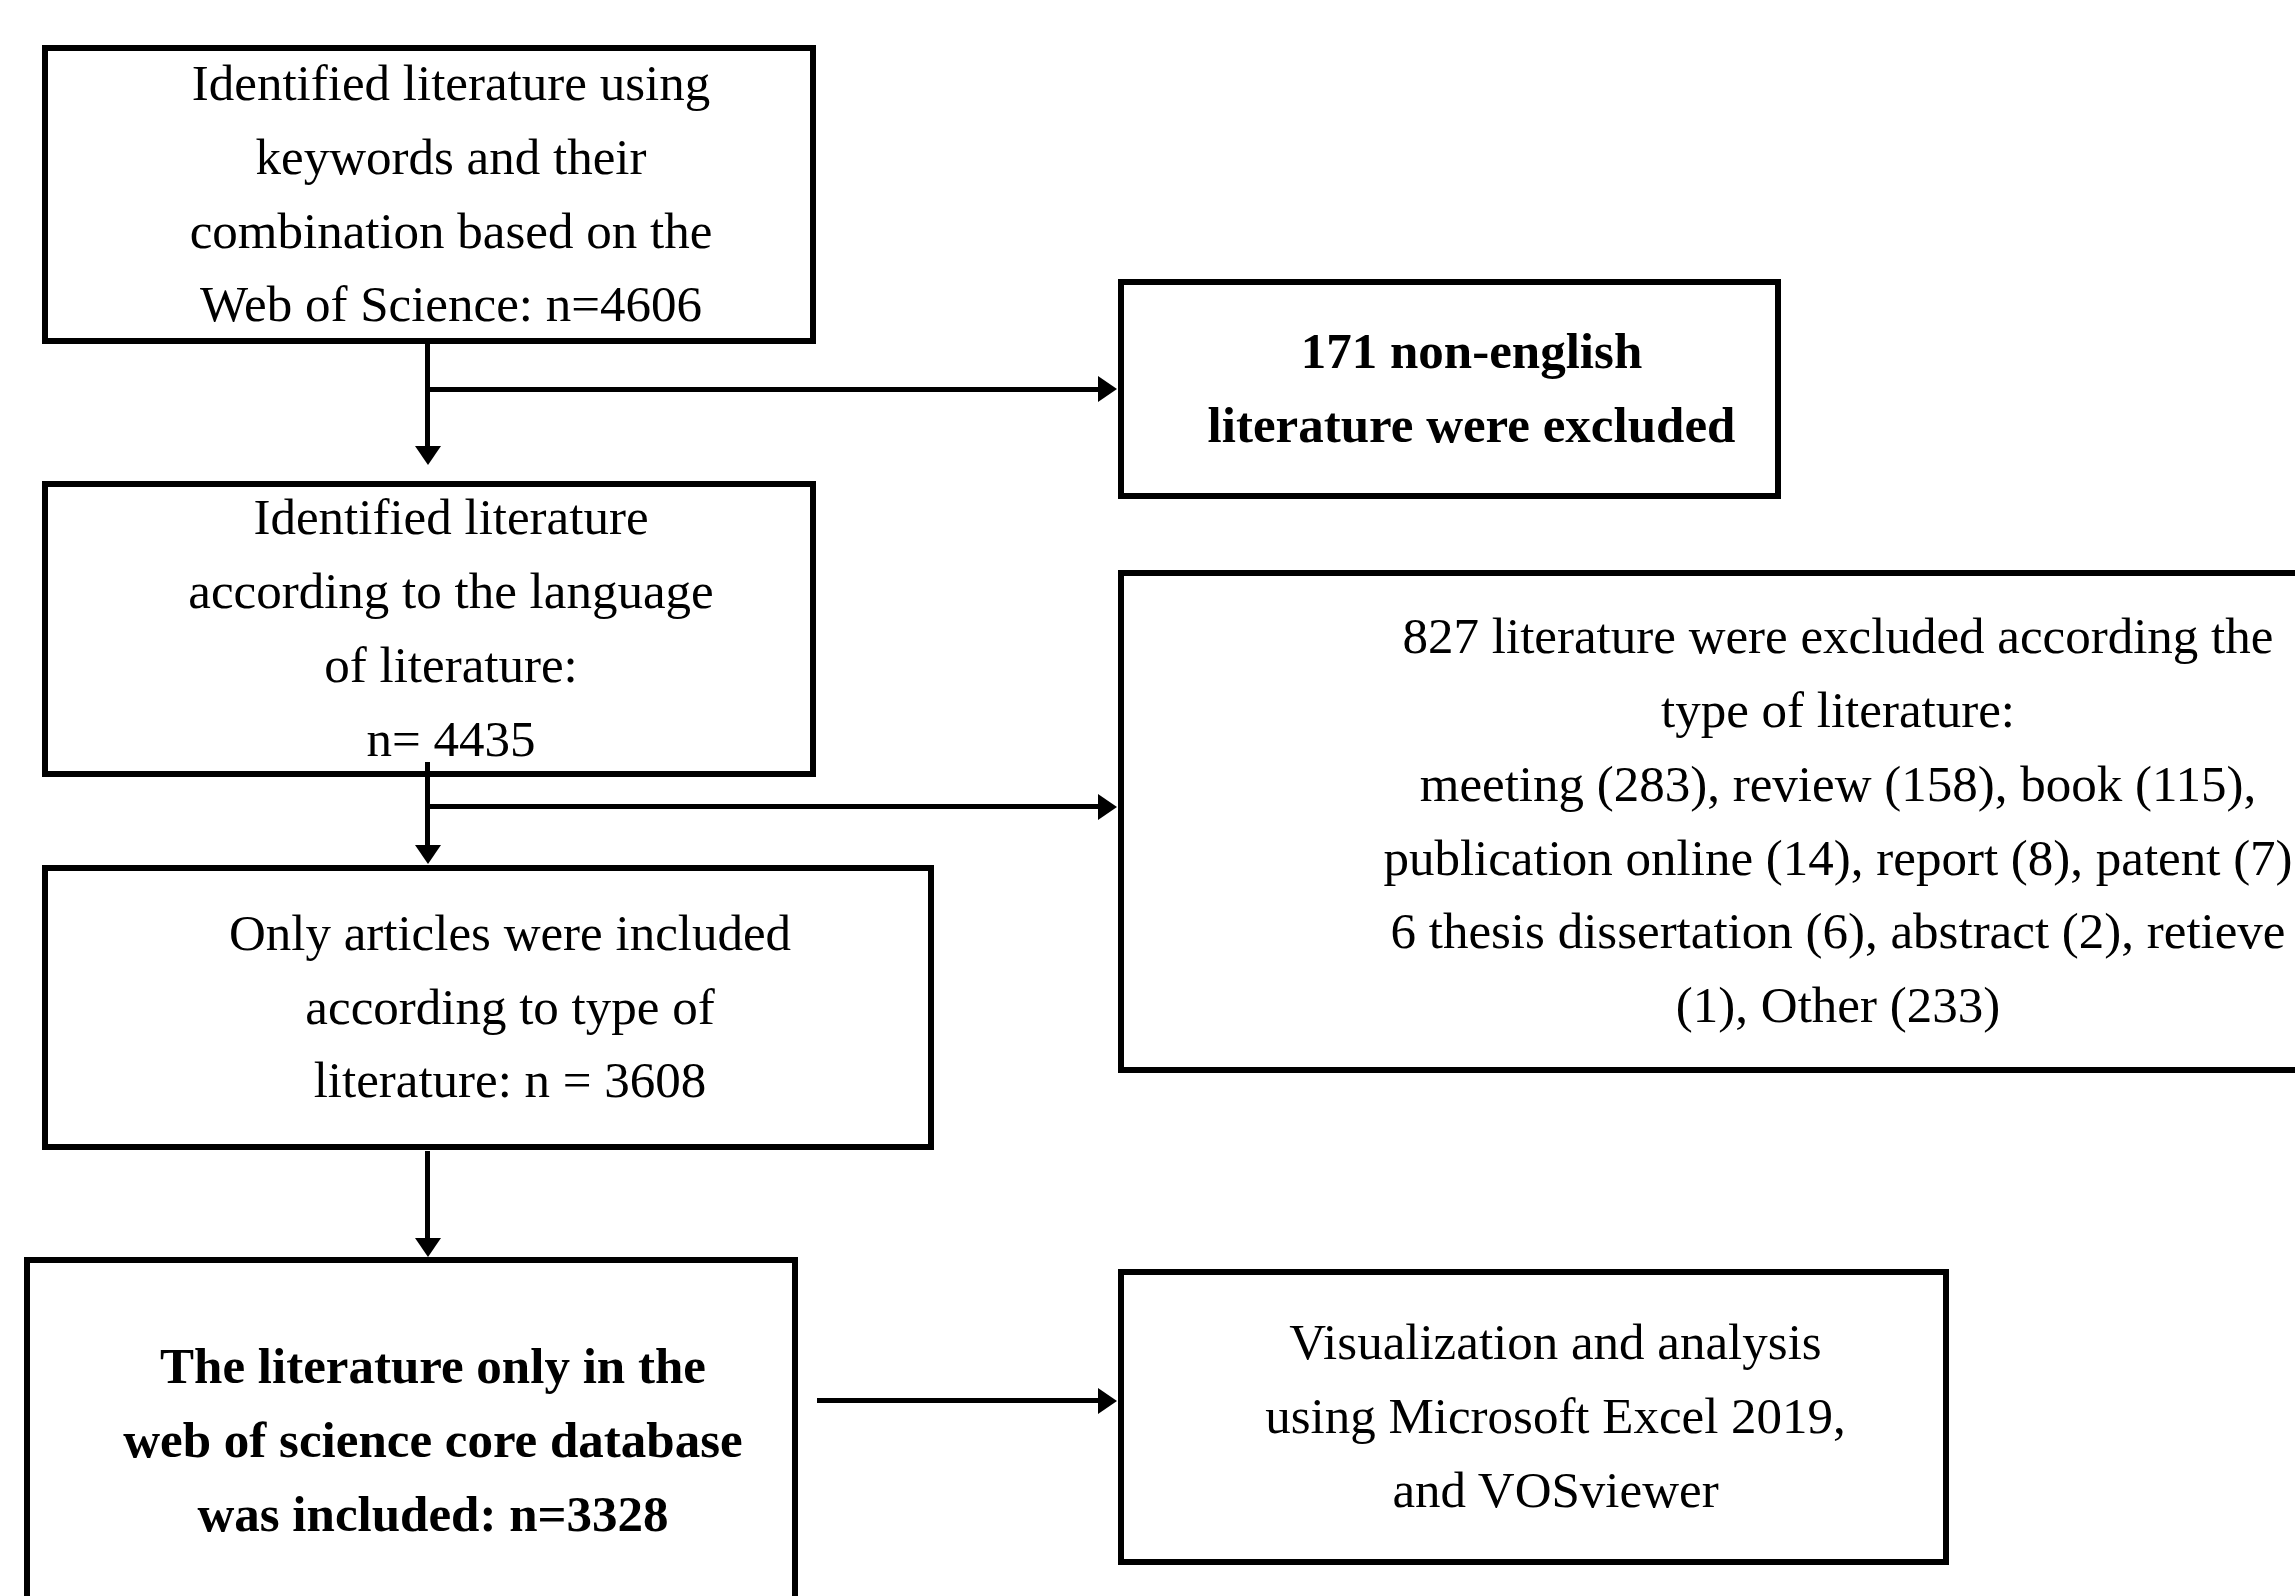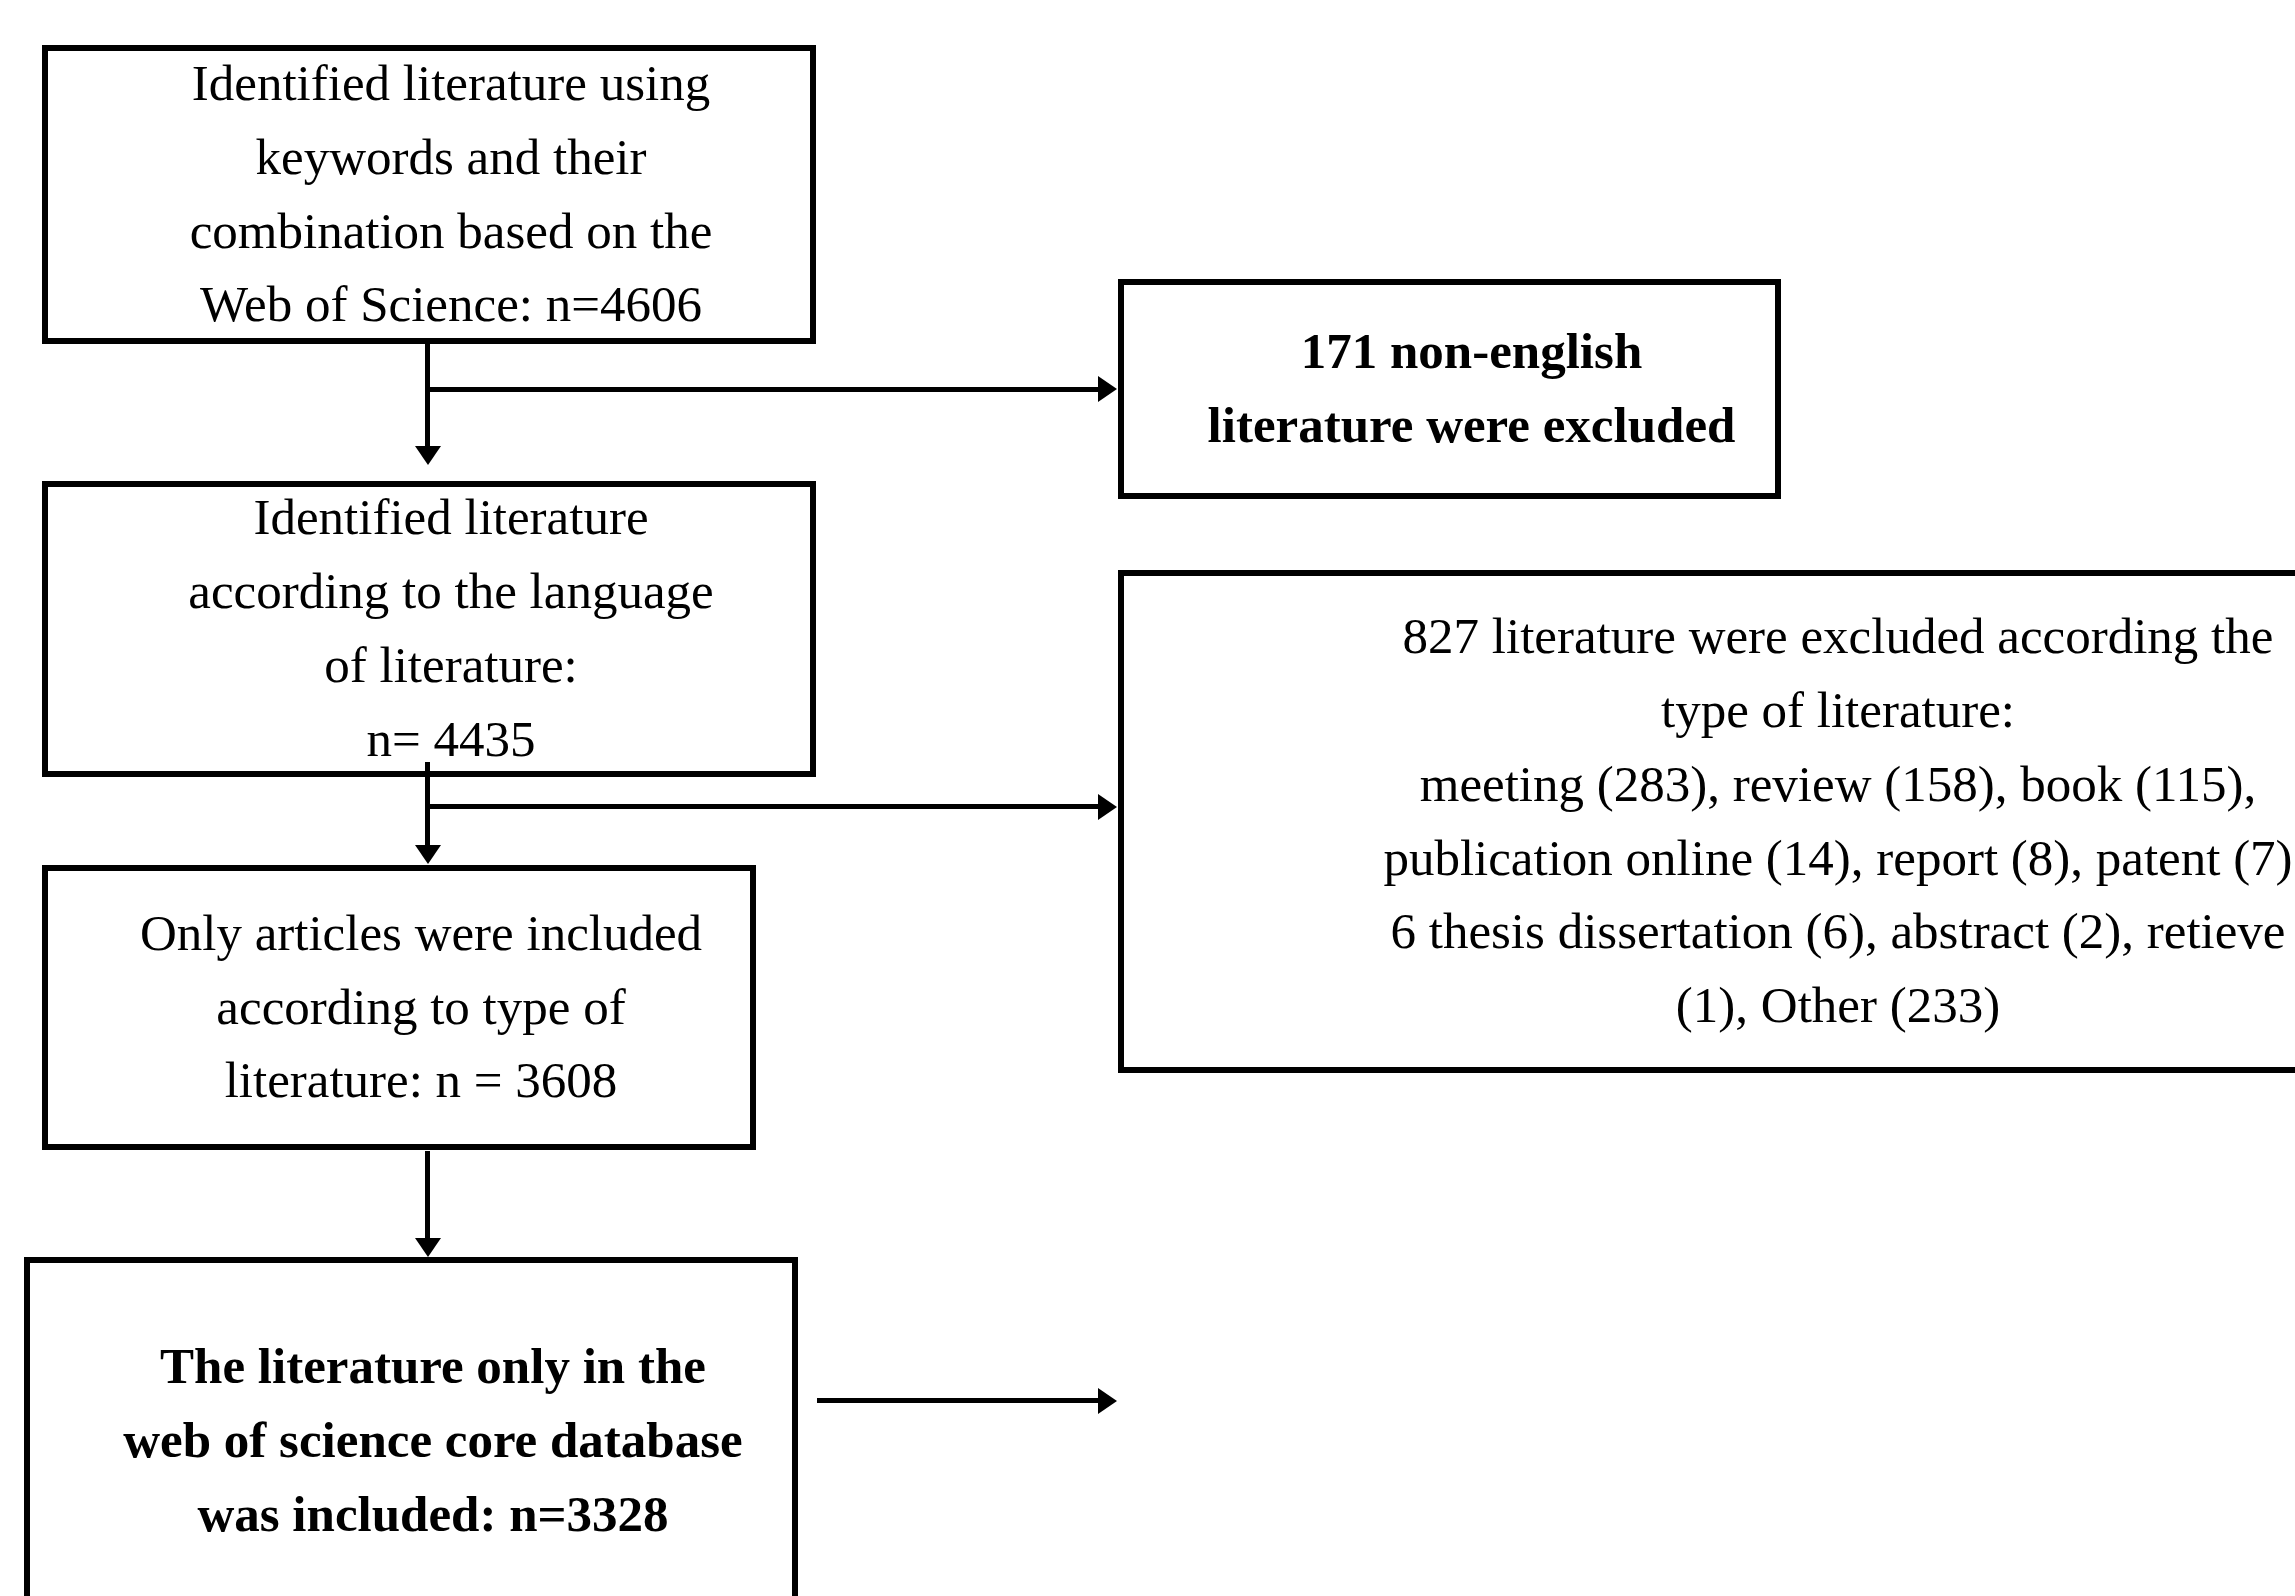--- a/index.html
+++ b/index.html
@@ -29,21 +29,21 @@
     white-space: pre-line;
     font-size: 51px;
     line-height: 1.45;
     display: block;
     width: 100%;
     padding-left: 44px;
   }
   
   #box-identified-keywords { left: 42px;  top: 45px;   width: 774px; height: 299px; }
   #box-identified-language { left: 42px;  top: 466px;  width: 774px; height: 296px; margin-top: 15px; }
-  #box-only-articles       { left: 42px;  top: 865px; width: 714px; height: 285px; }
+  #box-only-articles       { left: 42px;  top: 865px; width: 892px; height: 285px; }
   #box-core-database       { left: 24px;  top: 1257px; width: 774px; height: 368px; font-weight: bold; }
   
   #box-non-english         { left: 1118px; top: 279px;  width: 663px;  height: 220px; font-weight: bold; }
   #box-excluded-type       { left: 1118px; top: 570px;  width: 1396px; height: 503px; }
   #box-visualization       { left: 1118px; top: 1269px; width: 831px; height: 296px; }
 
   .line {
     position: absolute;
     background: #000000;
   }
@@ -115,20 +115,25 @@
 
   <div class="box" id="box-excluded-type">
     <span class="txt">827 literature were excluded according the
 type of literature:
 meeting (283), review (158), book (115),
 publication online (14), report (8), patent (7)
 6 thesis dissertation (6), abstract (2), retieve
 (1), Other (233)</span>
   </div>
 
+  <div class="box" id="box-visualization">
+    <span class="txt">Visualization and analysis
+using Microsoft Excel 2019,
+and VOSviewer</span>
+  </div>
 
   <div class="line" id="line-v1"></div>
   <div class="arrow-down" id="arrow-v1"></div>
 
   <div class="line" id="line-h1"></div>
   <div class="arrow-right" id="arrow-h1"></div>
 
   <div class="line" id="line-v2"></div>
   <div class="arrow-down" id="arrow-v2"></div>
 

